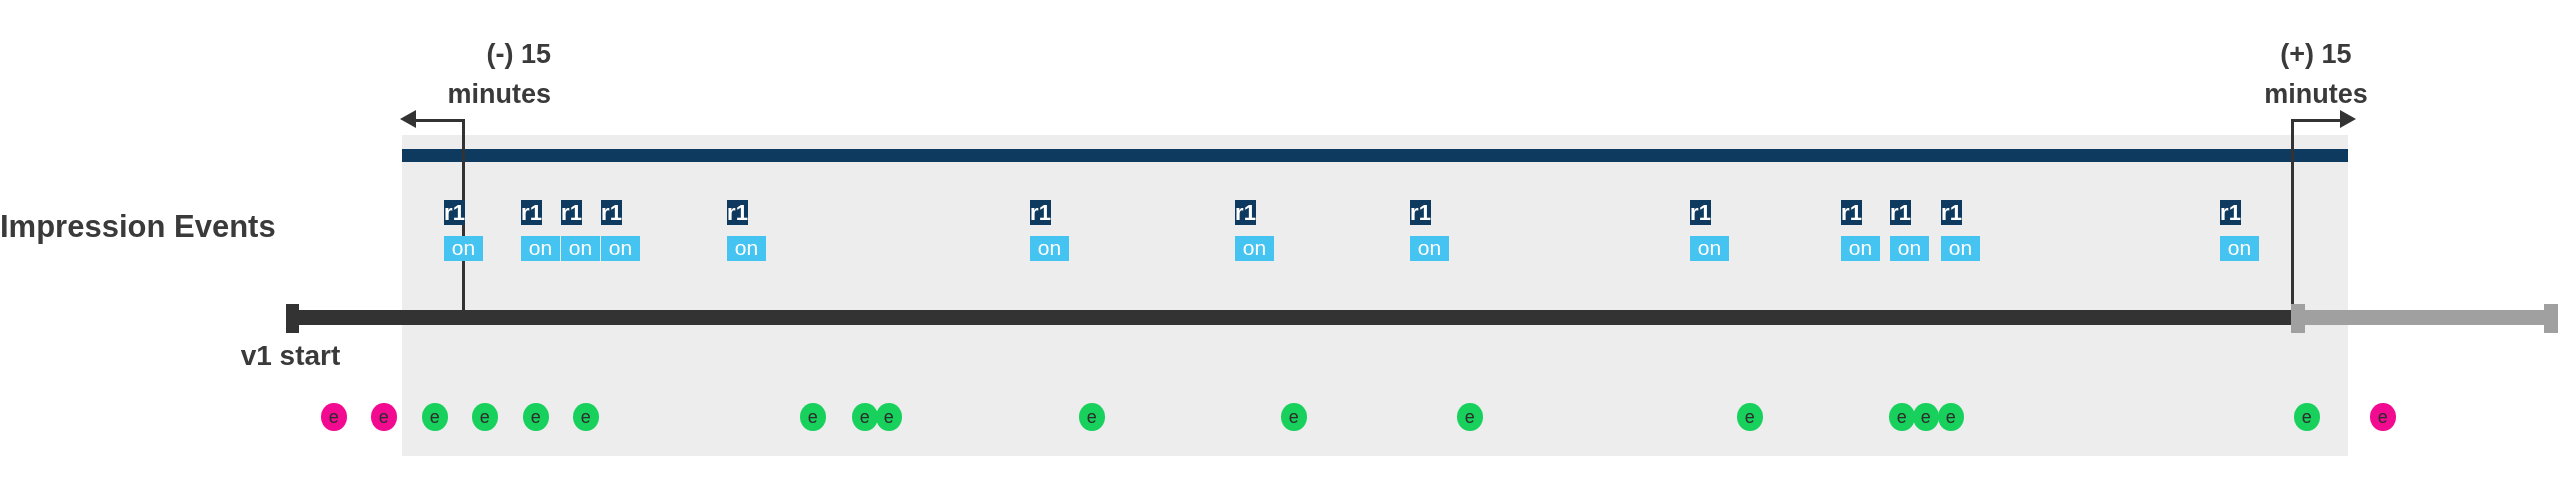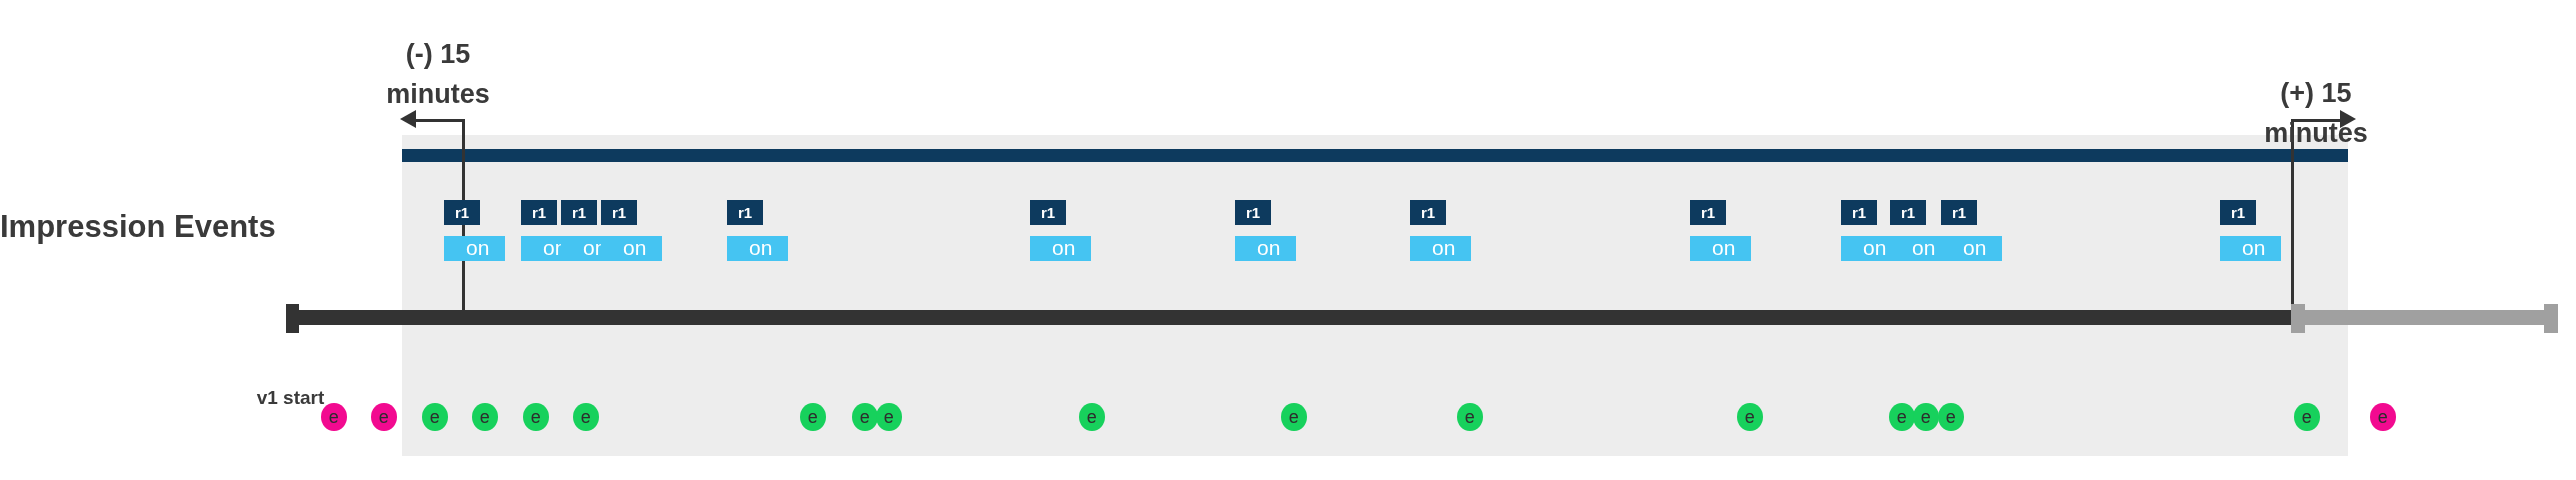--- a/index.html
+++ b/index.html
@@ -5,22 +5,22 @@
   html,body{margin:0;padding:0;background:#ffffff;}
   #stage{position:relative;width:2576px;height:481px;background:#ffffff;overflow:hidden;
          font-family:"Liberation Sans",sans-serif;color:#3a3a3a;}
   .abs{position:absolute;}
   
   #panel{left:402px;top:135px;width:1946px;height:321px;background:#ededed;z-index:1;}
   #topbar{left:402px;top:149px;width:1946px;height:13.2px;background:#0d3a5e;z-index:2;}
   
   .window-note{width:226px;top:34px;text-align:center;font-size:27px;font-weight:600;
                line-height:40px;z-index:6;}
-  #minus-note{left:325px;}
-  #plus-note{left:2203px;margin-top:39px;}
+  #minus-note{left:325px;text-align:right;}
+  #plus-note{left:2203px;}
   
   .vline{width:2.8px;background:#333333;z-index:3;}
   .hline{height:2.8px;background:#333333;z-index:6;}
   .arrowhead{width:0;height:0;z-index:6;}
   #minus-vline{left:462px;top:121px;height:190px;}
   #minus-hline{left:413px;top:119px;width:52px;}
   #minus-arrowhead{left:400px;top:110px;border-top:9.4px solid transparent;
                    border-bottom:9.4px solid transparent;border-right:16px solid #333333;}
   #plus-vline{left:2291px;top:121px;height:190px;}
   #plus-hline{left:2291px;top:119px;width:49px;}
@@ -29,29 +29,29 @@
   
   .row-label{left:0;width:270px;text-align:right;font-size:31px;font-weight:600;z-index:6;white-space:nowrap;}
   #impression-label{top:209px;}
   #external-label{top:405px;}
   
   #tl-active{left:286px;top:310px;width:2007px;height:15px;background:#333333;z-index:4;}
   #tl-v1cap{left:286px;top:304px;width:13.2px;height:29px;background:#333333;z-index:4;}
   #tl-post{left:2291px;top:310px;width:267px;height:15px;background:#a0a0a0;z-index:4;}
   #tl-v2cap{left:2291px;top:304px;width:14px;height:29px;background:#a0a0a0;z-index:5;}
   #tl-endcap{left:2544px;top:304px;width:14px;height:29px;background:#a0a0a0;z-index:4;}
-  .start-label{width:207px;top:340px;text-align:center;font-size:19px;font-weight:600;z-index:6;white-space:nowrap;margin-top:47px;}
+  .start-label{width:207px;top:340px;text-align:center;font-size:28px;font-weight:600;z-index:6;white-space:nowrap;}
   #v1-label{left:187px;}
   #v2-label{left:2195px;}
   
   .imp-pair{position:absolute;top:0;width:39px;z-index:5;}
-  .imp-badge{position:absolute;left:0;top:200px;width:36px;height:24.5px;color:#ffffff;
-             font-size:15px;font-weight:600;text-align:center;line-height:25.5px;}
+  .imp-badge{position:absolute;left:0;top:200px;width:21px;height:24.5px;color:#ffffff;
+             font-size:22px;font-weight:600;text-align:center;line-height:25.5px;}
   .imp-status{position:absolute;left:0;top:236px;width:39px;height:24.5px;color:#ffffff;
-              font-size:21px;font-weight:400;text-align:left;line-height:24.5px;padding-left:22px;}
+              font-size:21px;font-weight:400;text-align:center;line-height:24.5px;}
   
   .ext-marker{position:absolute;top:403px;width:25.5px;height:28px;border-radius:50%;
               color:#2d2d2d;font-size:18px;text-align:center;line-height:28px;z-index:5;}
 </style>
 </head>
 <body>
 
 <div id="stage">
 
   <div class="abs" id="panel"></div>

